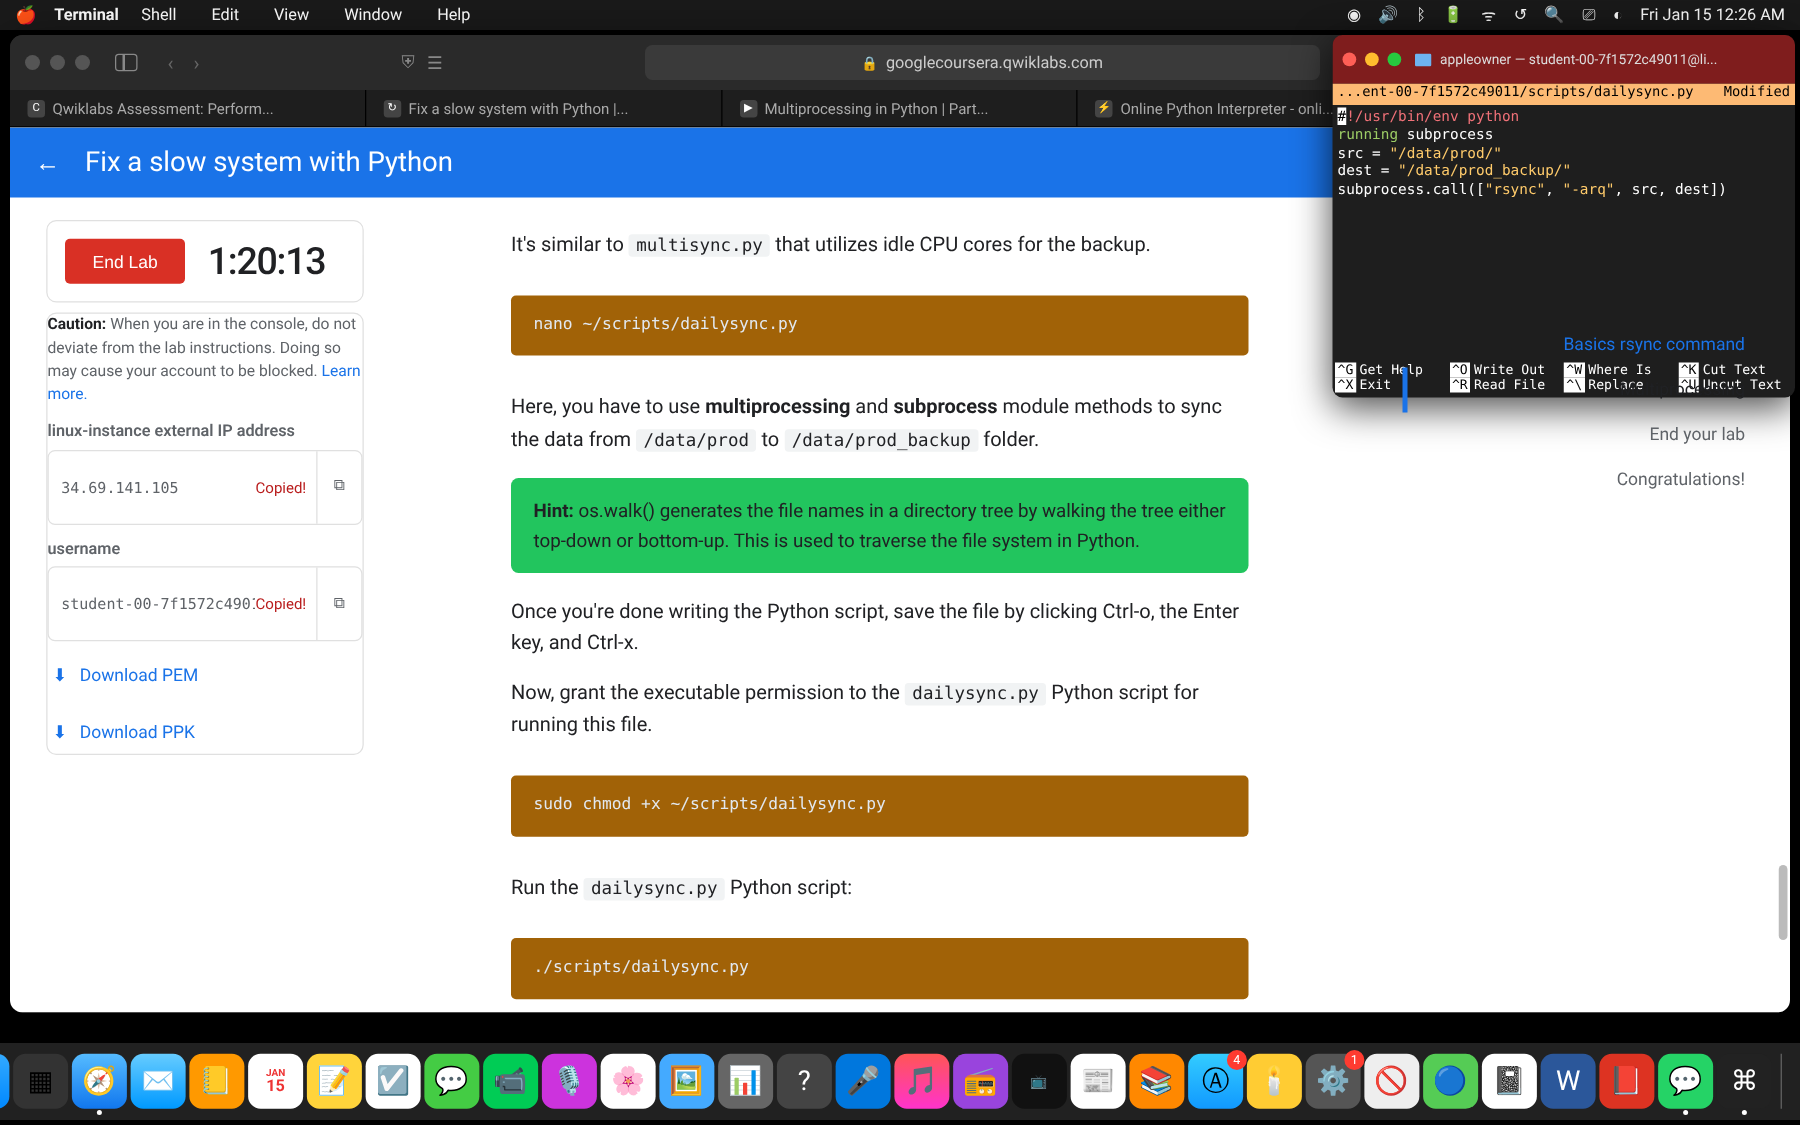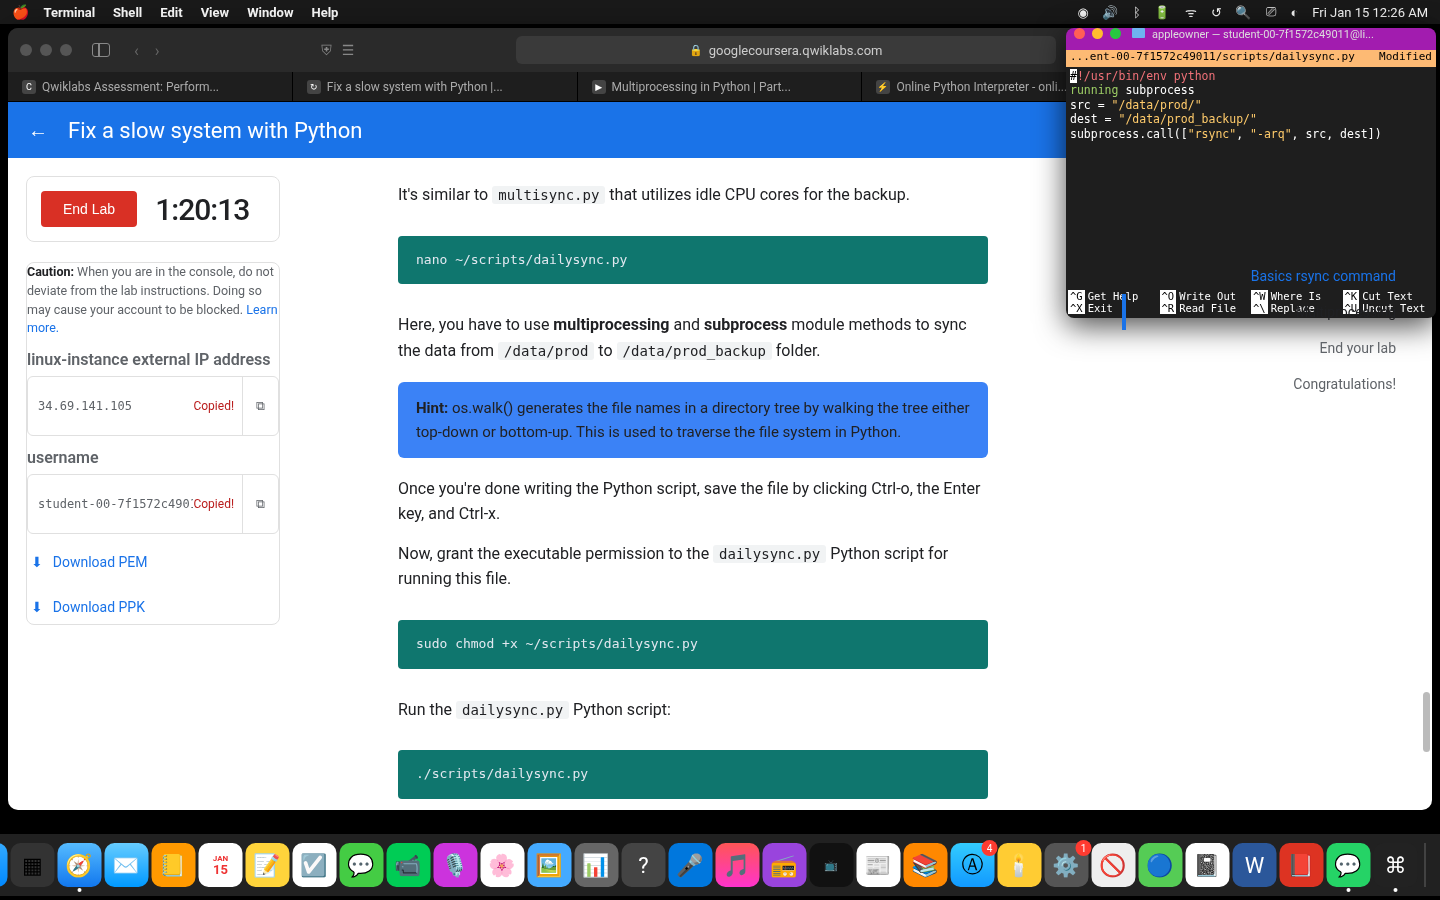--- a/index.html
+++ b/index.html
@@ -2,21 +2,21 @@
 <html><head>
 <meta charset="utf-8">
 <style>
 * { margin: 0; padding: 0; box-sizing: border-box; }
 body { font-family: -apple-system, BlinkMacSystemFont, "Segoe UI", Roboto, sans-serif; background: #000; width: 1440px; height: 900px; overflow: hidden; position: relative; }
 
 
 .menubar { height: 24px; background: #1a1a1a; display: flex; align-items: center; padding: 0 12px; color: #fff; font-size: 13px; }
 .menubar .apple { font-size: 14px; margin-right: 14px; }
 .menubar .app-name { font-weight: 700; margin-right: 18px; }
-.menubar .menu-item { margin-right: 18px; font-weight: bold; }
+.menubar .menu-item { margin-right: 28px; }
 .menubar .spacer { flex: 1; }
 .menubar .status-icon { margin-left: 14px; font-size: 13px; }
 
 
 .safari { position: absolute; top: 28px; left: 8px; right: 8px; bottom: 90px; background: #222; border-radius: 10px; overflow: hidden; display: flex; flex-direction: column; box-shadow: 0 10px 40px rgba(0,0,0,.6); }
 .safari-toolbar { height: 44px; background: #2a2a2a; display: flex; align-items: center; padding: 0 12px; gap: 10px; }
 .traffic { display: flex; gap: 8px; }
 .traffic span { width: 12px; height: 12px; border-radius: 50%; background: #555; }
 .sidebar-toggle { width: 18px; height: 14px; border: 1.5px solid #888; border-radius: 3px; margin-left: 10px; position: relative; }
 .sidebar-toggle::before { content: ""; position: absolute; left: 5px; top: 0; bottom: 0; width: 1.5px; background: #888; }
@@ -29,49 +29,49 @@
 .tabbar { height: 30px; background: #1e1e1e; display: flex; border-bottom: 1px solid #000; }
 .tab { flex: 1; display: flex; align-items: center; gap: 6px; padding: 0 14px; color: #aaa; font-size: 12px; border-right: 1px solid #000; overflow: hidden; white-space: nowrap; text-overflow: ellipsis; }
 .tab-favicon { width: 14px; height: 14px; border-radius: 3px; background: #444; flex-shrink: 0; display: inline-flex; align-items: center; justify-content: center; font-size: 9px; color: #fff; }
 
 .page { flex: 1; background: #fff; overflow: hidden; position: relative; }
 .page-header { height: 56px; background: #1a73e8; display: flex; align-items: center; padding: 0 20px; color: #fff; gap: 20px; }
 .page-header .back { font-size: 20px; }
 .page-header .title { font-size: 22px; font-weight: 400; }
 .page-body { display: flex; height: calc(100% - 56px); }
 
-.left-panel { width: 290px; padding: 18px; display: flex; flex-direction: column; gap: 20px; }
+.left-panel { width: 290px; padding: 18px; display: flex; flex-direction: column; gap: 8px; margin-left: 11px; }
 .timer-card { border: 1px solid #e0e0e0; border-radius: 8px; padding: 14px; display: flex; align-items: center; gap: 18px; }
 .end-lab { background: #d93025; color: #fff; border: none; padding: 10px 22px; border-radius: 4px; font-size: 14px; font-weight: 500; }
 .timer { font-size: 30px; font-weight: 500; color: #202124; letter-spacing: -1px; }
 .caution-card { border: 1px solid #e0e0e0; border-radius: 8px; font-size: 12.5px; color: #5f6368; line-height: 1.5; }
 .caution-card b { color: #202124; }
 .caution-card a { color: #1a73e8; text-decoration: none; }
-.field-label { font-size: 16px; color: #5f6368; margin-top: 10px; font-weight: 600; }
+.field-label { font-size: 13px; color: #5f6368; margin-top: 10px; font-weight: 600; }
 .field-row { display: flex; align-items: center; border: 1px solid #e0e0e0; border-radius: 6px; height: 60px; margin-top: 4px; }
 .field-row .val { flex: 1; padding: 0 10px; font-family: Menlo, monospace; font-size: 12px; overflow: hidden; white-space: nowrap; }
 .field-row .copied { font-size: 12px; color: #b91c1c; padding-right: 8px; }
 .copy-btn { width: 36px; height: 100%; border-left: 1px solid #e0e0e0; display: flex; align-items: center; justify-content: center; color: #5f6368; }
 .dl-link { display: flex; align-items: center; gap: 10px; color: #1a73e8; font-size: 14px; margin-top: 12px; padding: 6px 4px; }
 
 .content { flex: 1; padding: 10px 30px 20px 100px; overflow-y: auto; color: #202124; font-size: 16px; line-height: 1.6; max-width: 720px; }
 .content p { margin: 14px 0; }
 .content code.inline { background: #f1f3f4; padding: 1px 6px; border-radius: 3px; font-family: Menlo, monospace; font-size: 14px; }
-.codeblock { background: #0f766e; color: #e2e8f0; padding: 14px 18px; border-radius: 4px; font-family: Menlo, monospace; font-size: 13px; margin: 28px 0; }
-.hint { background: #3b82f6; border-radius: 6px; padding: 14px 18px; margin: 18px 0; font-size: 15px; color: #202124; }
+.codeblock { background: #a16207; color: #e2e8f0; padding: 14px 18px; border-radius: 4px; font-family: Menlo, monospace; font-size: 13px; margin: 28px 0; }
+.hint { background: #22c55e; border-radius: 6px; padding: 14px 18px; margin: 18px 0; font-size: 15px; color: #202124; }
 .hint b { font-weight: 700; }
 .nav-item { padding: 10px 16px; color: #5f6368; font-size: 14px; border-left: 2px solid transparent; }
 .nav-item.vis { color: #1a73e8; }
 .nav-item.active { border-left: 4px solid #1a73e8; color: #202124; font-weight: 400; }
 
 .page-scrollbar { position: absolute; right: 2px; top: 590px; width: 7px; height: 60px; background: #bbb; border-radius: 4px; }
 
 
 .terminal { position: absolute; top: 28px; right: 4px; width: 370px; height: 290px; background: #1e1e1e; border-radius: 8px; box-shadow: 0 8px 30px rgba(0,0,0,.7); overflow: hidden; display: flex; flex-direction: column; }
-.term-title { height: 22px; background: #a21caf; display: flex; padding: 0 8px; gap: 7px; font-size: 11px; color: #ddd; }
+.term-title { height: 39px; background: #7f1d1d; display: flex; align-items: center; padding: 0 8px; gap: 7px; font-size: 11px; color: #ddd; }
 .tl { width: 11px; height: 11px; border-radius: 50%; }
 .tl.r { background: #ff5f56; } .tl.y { background: #ffbd2e; } .tl.g { background: #27c93f; }
 .term-folder { width: 13px; height: 10px; background: #6eb3f0; border-radius: 1px; margin-left: 4px; }
 .term-status { height: 17px; background: #fdba74; color: #000; font-family: Menlo, monospace; font-size: 11px; padding: 0 4px; display: flex; }
 .term-status .mod { margin-left: auto; }
 .term-body { flex: 1; font-family: Menlo, monospace; font-size: 11.5px; padding: 2px 4px; color: #fff; line-height: 1.25; }
 .sy-red { color: #f07178; } .sy-grn { color: #9ccc65; } .sy-yel { color: #ffcb6b; } .sy-cur { background: #fff; color: #000; }
 .term-help { display: grid; grid-template-columns: repeat(4, 1fr); font-family: Menlo, monospace; font-size: 10.5px; color: #fff; padding: 2px 2px 4px; }
 .term-help .k { background: #fff; color: #000; padding: 0 2px; margin-right: 3px; }
 

